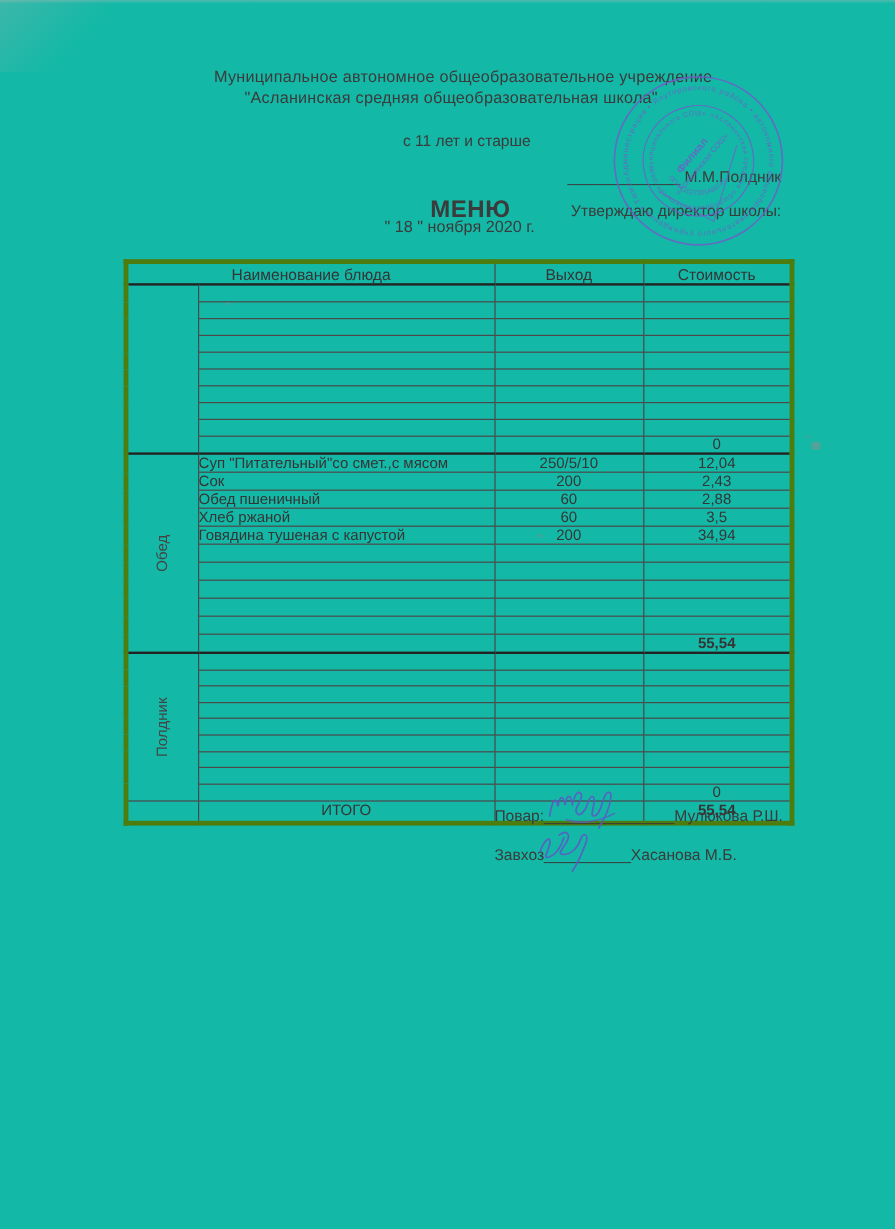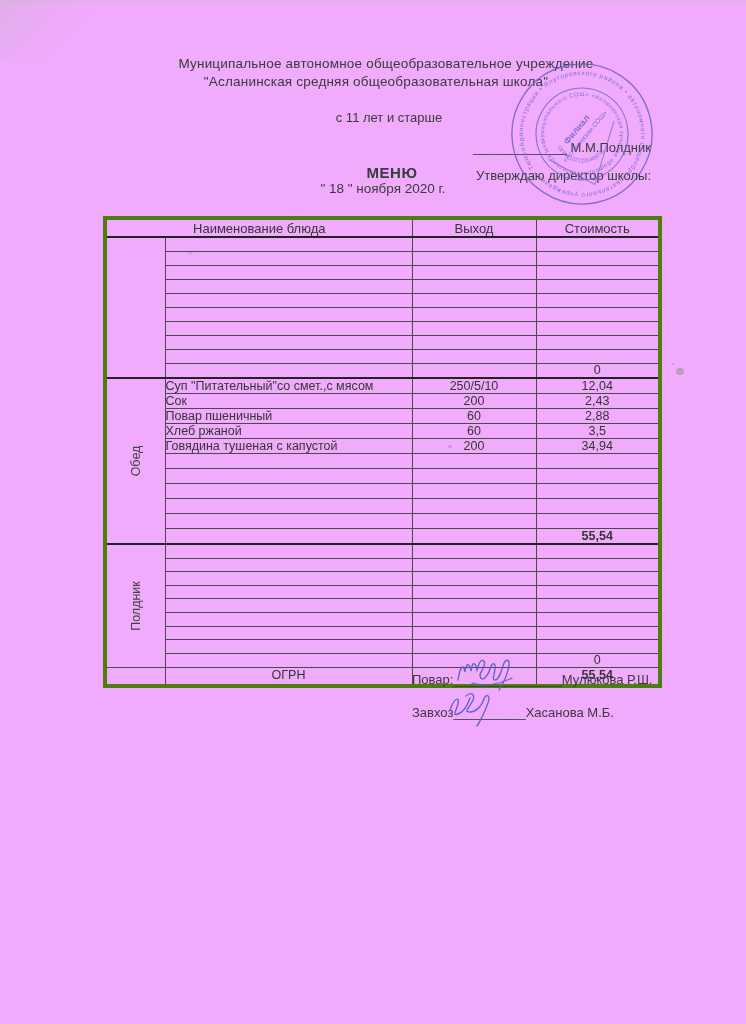--- a/index.html
+++ b/index.html
@@ -1,29 +1,29 @@
 <!DOCTYPE html>
 <html><head>
 <meta charset="utf-8">
 <style>
   html,body { margin:0; padding:0; background:#ffffff; }
   .page {
     position:relative; width:746px; height:1024px; overflow:hidden;
-    background:#f0abfc;
+    background:#14b8a6;
     font-family:"Liberation Sans", sans-serif;
     color:#3b3b3b;
   }
   .abs { position:absolute; }
   .ctr { transform:translateX(-50%); white-space:nowrap; }
 
   
   .org-line { font-size:13.5px; letter-spacing:0.2px; }
   .age-note { font-size:13px; }
   .approve  { font-size:13px; text-align:right; white-space:nowrap; }
-  .menu-title { font-size:15px; font-weight:bold; letter-spacing:0.5px; }
+  .menu-title { font-size:20px; font-weight:bold; letter-spacing:0.5px; }
   .menu-date  { font-size:13.5px; }
 
   
   table.menu {
     border-collapse:collapse; table-layout:fixed; width:555px;
     border:4px solid #4d7c0f;
   }
   table.menu th, table.menu td {
     border:1px solid #4a4a4a; padding:0; margin:0;
     font-size:12.5px; line-height:13px; overflow:hidden;
@@ -186,21 +186,21 @@
           <td class="dish-cell">Суп "Питательный"со смет.,с мясом</td>
           <td class="num-cell">250/5/10</td>
           <td class="num-cell">12,04</td>
         </tr>
         <tr class="sec-1">
           <td class="dish-cell">Сок</td>
           <td class="num-cell">200</td>
           <td class="num-cell">2,43</td>
         </tr>
         <tr class="sec-1">
-          <td class="dish-cell">Повар пшеничный</td>
+          <td class="dish-cell">Обед пшеничный</td>
           <td class="num-cell">60</td>
           <td class="num-cell">2,88</td>
         </tr>
         <tr class="sec-1">
           <td class="dish-cell">Хлеб ржаной</td>
           <td class="num-cell">60</td>
           <td class="num-cell">3,5</td>
         </tr>
         <tr class="sec-1">
           <td class="dish-cell">Говядина тушеная с капустой</td>
@@ -282,21 +282,21 @@
         </tr>
         <tr class="sec-2">
           <td class="dish-cell"></td>
           <td class="num-cell"></td>
           <td class="num-cell">0</td>
         </tr>
       </tbody>
     <tfoot>
       <tr>
         <td></td>
-        <td class="total-label">ОГРН</td>
+        <td class="total-label">ИТОГО</td>
         <td class="num-cell"></td>
         <td class="num-cell bold">55,54</td>
       </tr>
     </tfoot>
   </table>
 
   <div class="abs sig-row" style="left:412px; top:672px;">
     <span>Повар:</span><span>_______________</span><span>Мулюкова Р.Ш.</span>
   </div>
   <svg class="abs sig-svg" style="left:452px; top:652px;" width="80" height="46" viewBox="0 0 80 46">

